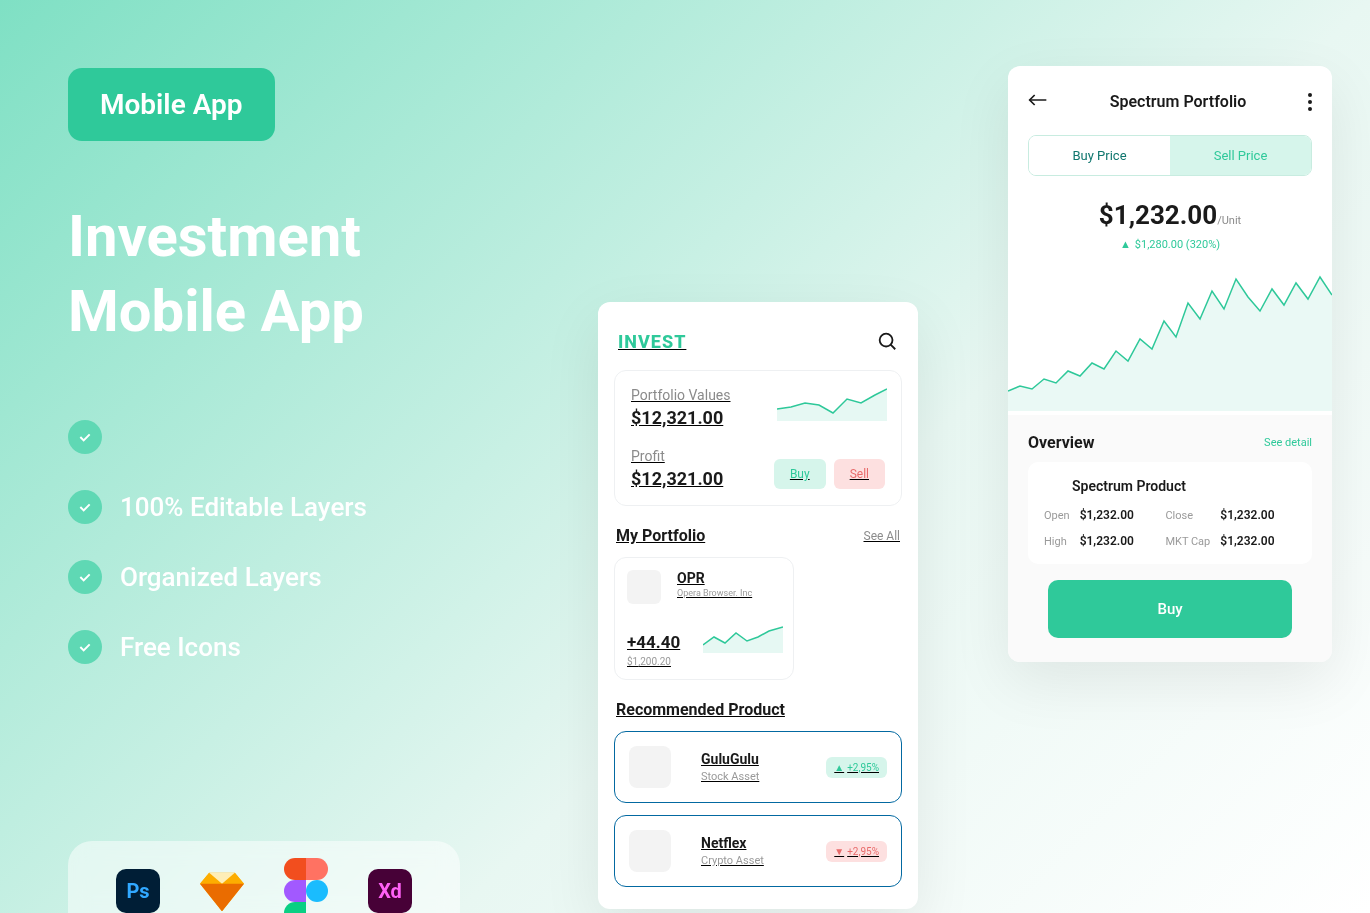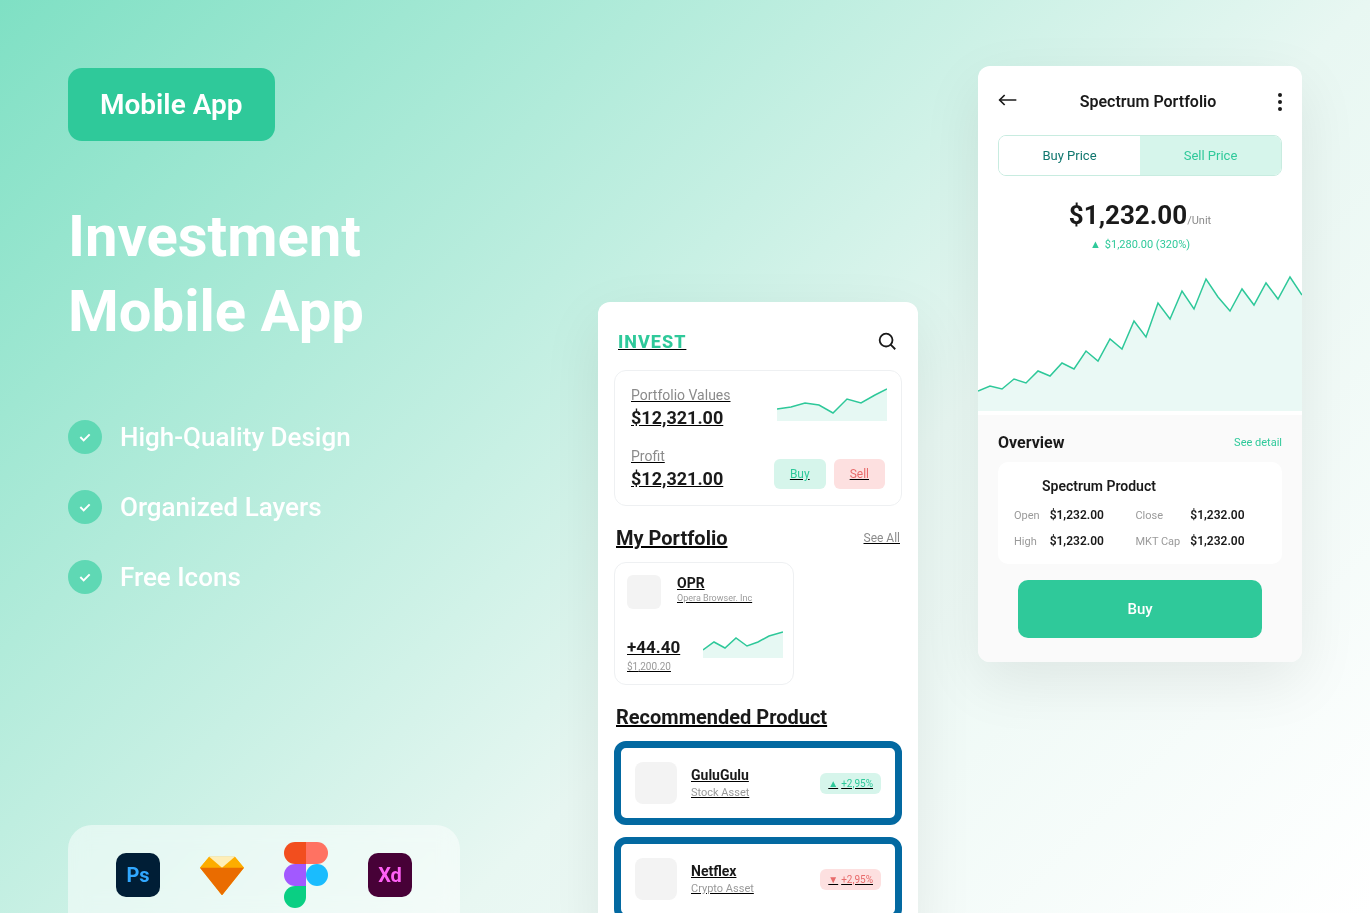--- a/index.html
+++ b/index.html
@@ -7,21 +7,21 @@
 
 
 .promo { position: absolute; left: 68px; top: 68px; width: 440px; }
 .badge { display: inline-block; background: #2fc99a; color: #fff; font-size: 28px; font-weight: 600; padding: 20px 32px; border-radius: 14px; }
 .promo-title { color: #fff; font-size: 58px; font-weight: 700; line-height: 1.3; margin-top: 58px; }
 .features { margin-top: 70px; }
 .feature { display: flex; align-items: center; gap: 18px; margin-bottom: 36px; }
 .feature-check { width: 34px; height: 34px; background: #5fd8b4; border-radius: 50%; display: flex; align-items: center; justify-content: center; }
 .feature-check svg { width: 16px; height: 16px; }
 .feature-text { color: #fff; font-size: 26px; font-weight: 500; }
-.tool-icons { position: absolute; left: 68px; bottom: 0; background: rgba(255,255,255,0.5); backdrop-filter: blur(10px); padding: 28px 48px 16px 48px; border-radius: 24px 24px 0 0; display: flex; gap: 40px; align-items: center; }
+.tool-icons { position: absolute; left: 68px; bottom: 0; background: rgba(255,255,255,0.5); backdrop-filter: blur(10px); padding: 28px 48px 0 48px; border-radius: 24px 24px 0 0; display: flex; gap: 40px; align-items: center; }
 .tool-icon { width: 44px; height: 44px; border-radius: 10px; display: flex; align-items: center; justify-content: center; font-size: 20px; font-weight: 700; color: #fff; }
 .ps-icon { background: #001e36; color: #31a8ff; }
 .xd-icon { background: #470137; color: #ff61f6; }
 
 
 .phone1 { position: absolute; left: 598px; top: 302px; width: 320px; background: #fff; border-radius: 12px; box-shadow: 0 20px 60px rgba(0,0,0,0.08); overflow: hidden; padding-bottom: 10px; text-decoration: underline; }
 .phone1-header { display: flex; justify-content: space-between; align-items: center; padding: 28px 20px 18px; }
 .logo { color: #2fc99a; font-size: 18px; font-weight: 800; letter-spacing: 1px; }
 .search-btn { width: 22px; height: 22px; }
 
@@ -30,45 +30,45 @@
 .vc-value { font-size: 18px; font-weight: 700; color: #1a1a1a; margin-top: 4px; }
 .vc-row2 { margin-top: 20px; display: flex; justify-content: space-between; align-items: flex-end; }
 .vc-left { }
 .vc-buttons { display: flex; gap: 8px; }
 .mini-btn { font-size: 12px; padding: 8px 16px; border-radius: 6px; border: none; cursor: pointer; }
 .mini-buy { background: #d6f5eb; color: #2fc99a; }
 .mini-sell { background: #fde0e0; color: #e86b6b; }
 .mini-chart { position: absolute; right: 14px; top: 14px; width: 110px; height: 36px; }
 
 .section-head { display: flex; justify-content: space-between; align-items: center; padding: 20px 18px 12px; }
-.section-title { font-size: 20px; font-weight: 700; color: #1a1a1a; text-align: center; }
+.section-title { font-size: 16px; font-weight: 700; color: #1a1a1a; text-align: center; }
 .see-all { font-size: 12px; color: #8b8b8b; cursor: pointer; }
 
 .port-row { display: flex; gap: 12px; padding: 0 16px; overflow: hidden; }
 .port-card { flex: 0 0 180px; border: 1px solid #eef0f2; border-radius: 12px; padding: 12px; position: relative; }
 .port-card-head { display: flex; gap: 16px; align-items: flex-start; }
 .port-logo { width: 34px; height: 34px; background: #f3f3f3; border-radius: 6px; }
 .port-sym { font-size: 14px; font-weight: 700; color: #1a1a1a; }
 .port-company { font-size: 9px; color: #9a9a9a; margin-top: 2px; }
 .port-change { font-size: 17px; font-weight: 700; color: #1a1a1a; margin-top: 28px; }
 .port-val { font-size: 10px; color: #9a9a9a; margin-top: 4px; }
 .port-chart { position: absolute; right: 10px; bottom: 26px; width: 80px; height: 30px; }
 
 .rec-list { padding: 0 16px; }
-.rec-item { border: 7px solid #0369a1; border-radius: 12px; padding: 14px; display: flex; align-items: center; gap: 14px; margin-bottom: 12px; }
+.rec-item { border: 1px solid #0369a1; border-radius: 12px; padding: 14px; display: flex; align-items: center; gap: 30px; margin-bottom: 12px; }
 .rec-logo { width: 42px; height: 42px; background: #f3f3f3; border-radius: 8px; }
 .rec-info { flex: 1; }
 .rec-name { font-size: 14px; font-weight: 700; color: #1a1a1a; }
 .rec-type { font-size: 11px; color: #9a9a9a; margin-top: 3px; }
 .rec-badge { font-size: 10px; padding: 5px 8px; border-radius: 6px; display: flex; align-items: center; gap: 3px; }
 .rec-up { background: #d6f5eb; color: #2fc99a; }
 .rec-down { background: #fde0e0; color: #e86b6b; }
 
 
-.phone2 { position: absolute; left: 978px; top: 66px; width: 324px; background: #fff; border-radius: 12px; box-shadow: 0 20px 60px rgba(0,0,0,0.08); overflow: hidden; }
+.phone2 { position: absolute; left: 1008px; top: 66px; width: 324px; background: #fff; border-radius: 12px; box-shadow: 0 20px 60px rgba(0,0,0,0.08); overflow: hidden; }
 .phone2-header { display: flex; justify-content: space-between; align-items: center; padding: 26px 20px 18px; }
 .back-btn svg { width: 20px; height: 14px; }
 .p2-title { font-size: 16px; font-weight: 600; color: #1a1a1a; }
 .more-btn { width: 4px; height: 18px; display: flex; flex-direction: column; justify-content: space-between; }
 .more-btn span { width: 4px; height: 4px; background: #1a1a1a; border-radius: 50%; }
 
 .price-tabs { margin: 6px 20px 0; display: flex; border: 1px solid #c8ece0; border-radius: 8px; overflow: hidden; }
 .price-tab { flex: 1; text-align: center; padding: 12px; font-size: 13px; cursor: pointer; }
 .tab-active { background: #fff; color: #0f766e; }
 .tab-inactive { background: #d6f5eb; color: #2fc99a; }
@@ -105,21 +105,28 @@
     <div>Investment</div>
     <div>Mobile App</div>
   </div>
   <div class="features">
     <div class="feature">
       <div class="feature-check">
           <svg viewBox="0 0 24 24" fill="none" stroke="#fff" stroke-width="3">
             <polyline points="5 12 10 17 19 8"></polyline>
           </svg>
         </div>
-      <div class="feature-text">High-Quality Design</div>
+    </div>
+    <div class="feature">
+      <div class="feature-check">
+          <svg viewBox="0 0 24 24" fill="none" stroke="#fff" stroke-width="3">
+            <polyline points="5 12 10 17 19 8"></polyline>
+          </svg>
+        </div>
+      <div class="feature-text">100% Editable Layers</div>
     </div>
     <div class="feature">
       <div class="feature-check">
           <svg viewBox="0 0 24 24" fill="none" stroke="#fff" stroke-width="3">
             <polyline points="5 12 10 17 19 8"></polyline>
           </svg>
         </div>
       <div class="feature-text">Organized Layers</div>
     </div>
     <div class="feature">

